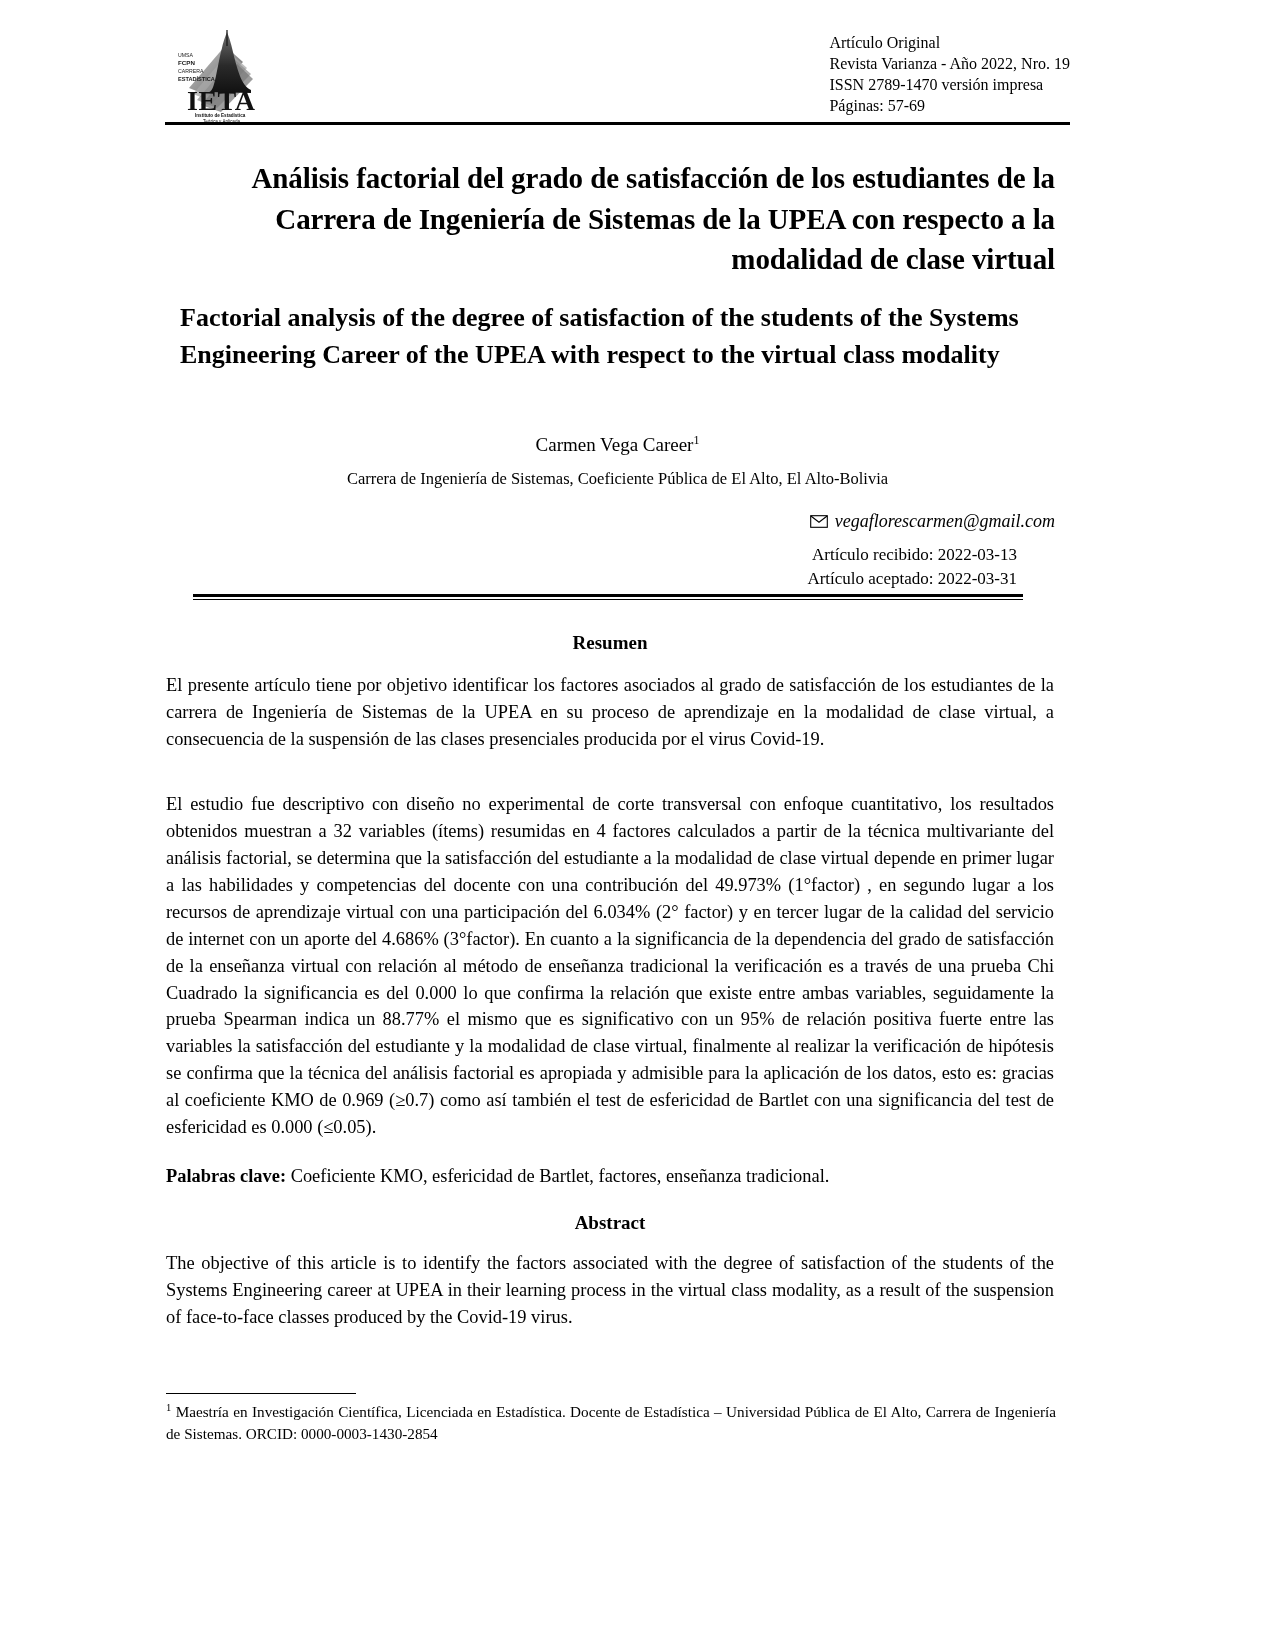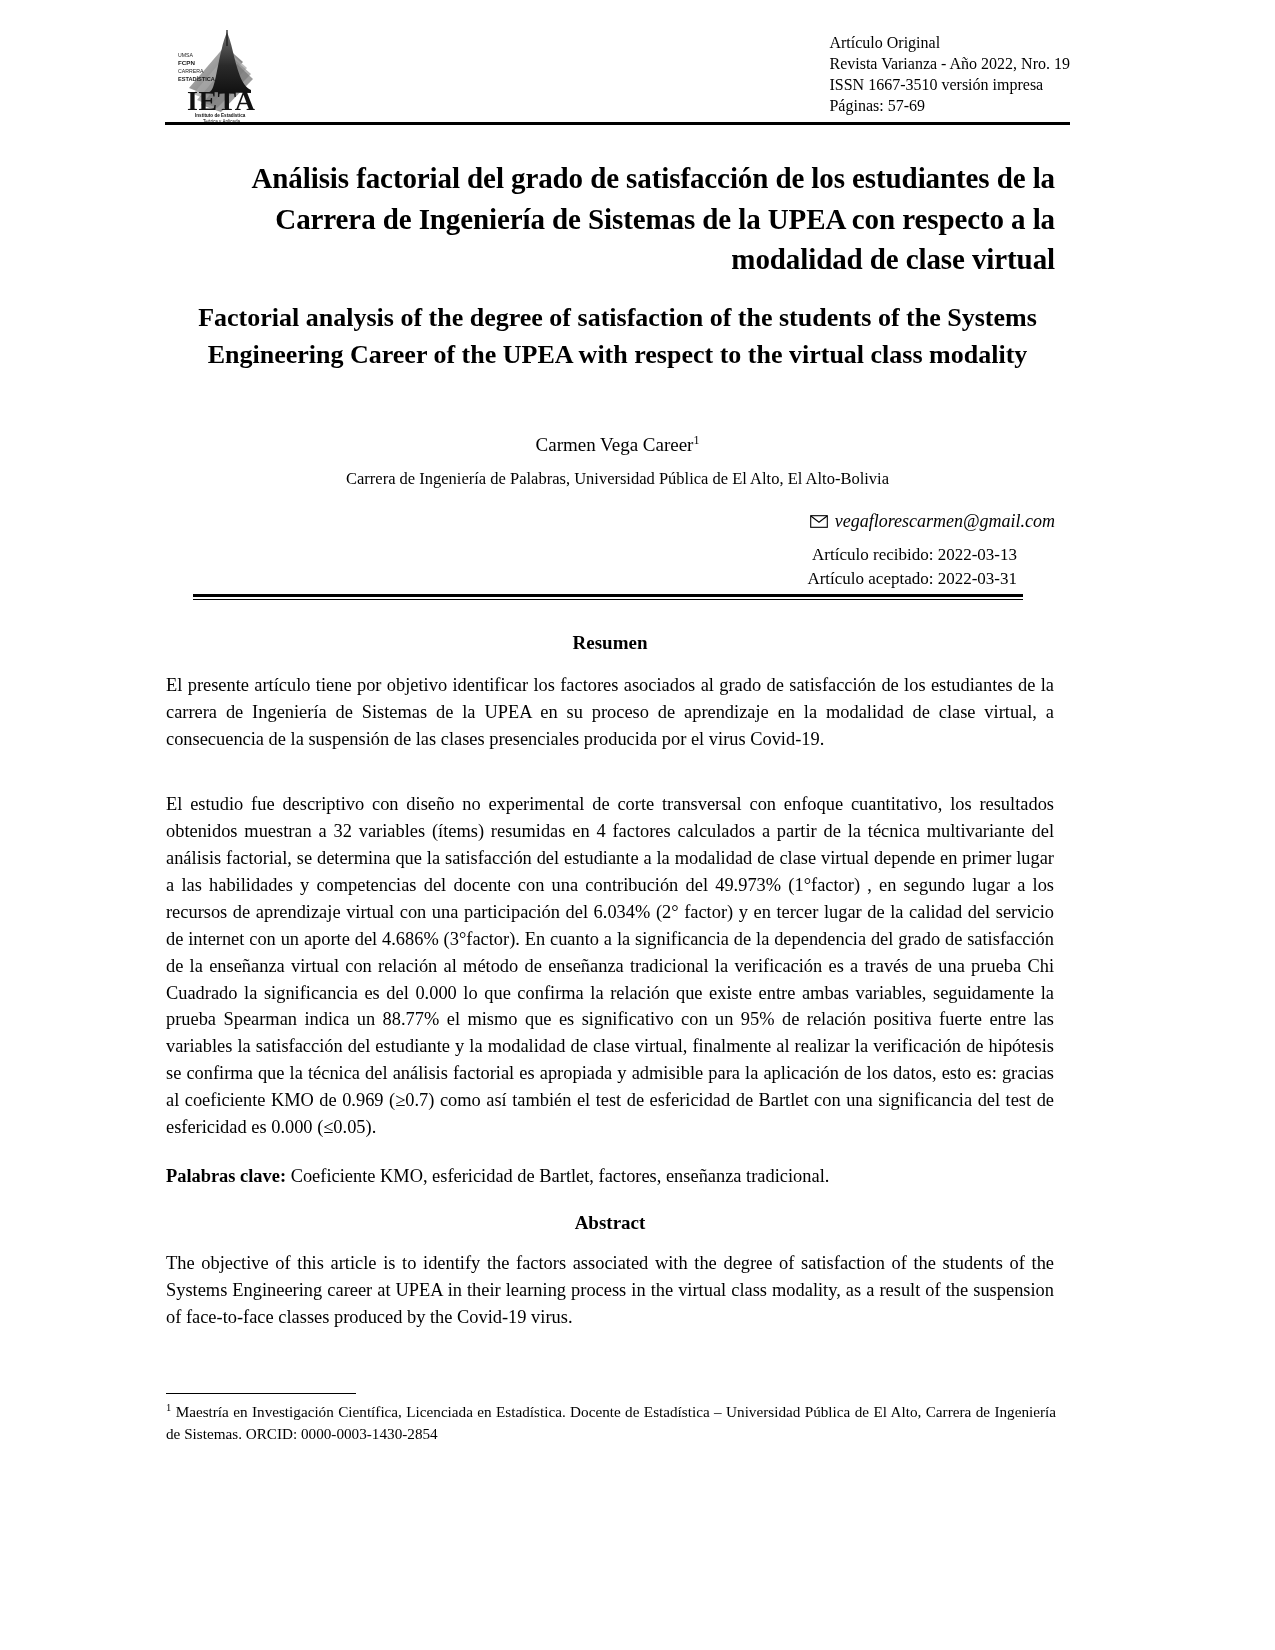--- a/index.html
+++ b/index.html
@@ -69,21 +69,21 @@
     font-weight: bold;
     font-size: 29px;
     line-height: 1.40;
     letter-spacing: -0.1px;
   }
   .title-en {
     position: absolute;
     left: 180px;
     top: 300px;
     width: 875px;
-    text-align: center;
+    text-align: left;
     font-weight: bold;
     font-size: 26px;
     line-height: 1.42;
   }
 
   
   .author-name {
     position: absolute;
     left: 180px;
     top: 433px;
@@ -234,35 +234,35 @@
 
         <text x="22" y="84" font-family="Liberation Serif, serif" font-size="28" font-weight="bold" fill="#111" letter-spacing="0.5">IETA</text>
         <text x="30" y="91" font-family="Liberation Sans, sans-serif" font-size="4.6" font-weight="bold" fill="#111">Instituto de Estadística</text>
         <text x="38" y="97" font-family="Liberation Sans, sans-serif" font-size="4.6" fill="#111">Teórica y Aplicada</text>
       </svg>
     </div>
 
     <div class="journal-meta">
       <div>Artículo Original</div>
       <div>Revista Varianza - Año 2022, Nro. 19</div>
-      <div>ISSN 1667-3510 versión impresa</div>
+      <div>ISSN 2789-1470 versión impresa</div>
       <div>Páginas: 57-69</div>
     </div>
   </div>
 
   <div class="rule-header"></div>
 
   <div class="title-es">Análisis factorial del grado de satisfacción de los estudiantes de la Carrera de Ingeniería de Sistemas de la UPEA con respecto a la modalidad de clase virtual</div>
   <div class="title-en">Factorial analysis of the degree of satisfaction of the students of the Systems Engineering Career of the UPEA with respect to the virtual class modality</div>
 
   <div class="author-name">
     <span>Carmen Vega Career</span><sup>1</sup>
   </div>
 
-  <div class="affiliation">Carrera de Ingeniería de Palabras, Universidad Pública de El Alto, El Alto-Bolivia</div>
+  <div class="affiliation">Carrera de Ingeniería de Sistemas, Coeficiente Pública de El Alto, El Alto-Bolivia</div>
 
   <div class="email-line">
     <span class="env-icon">
       <svg width="18" height="13" viewBox="0 0 18 13">
         <rect x="0.7" y="0.7" width="16.6" height="11.6" fill="none" stroke="#000" stroke-width="1.1"></rect>
         <path d="M0.9 1 L9 7.3 L17.1 1" fill="none" stroke="#000" stroke-width="1.1"></path>
       </svg>
     </span><span>vegaflorescarmen@gmail.com</span>
   </div>
 

